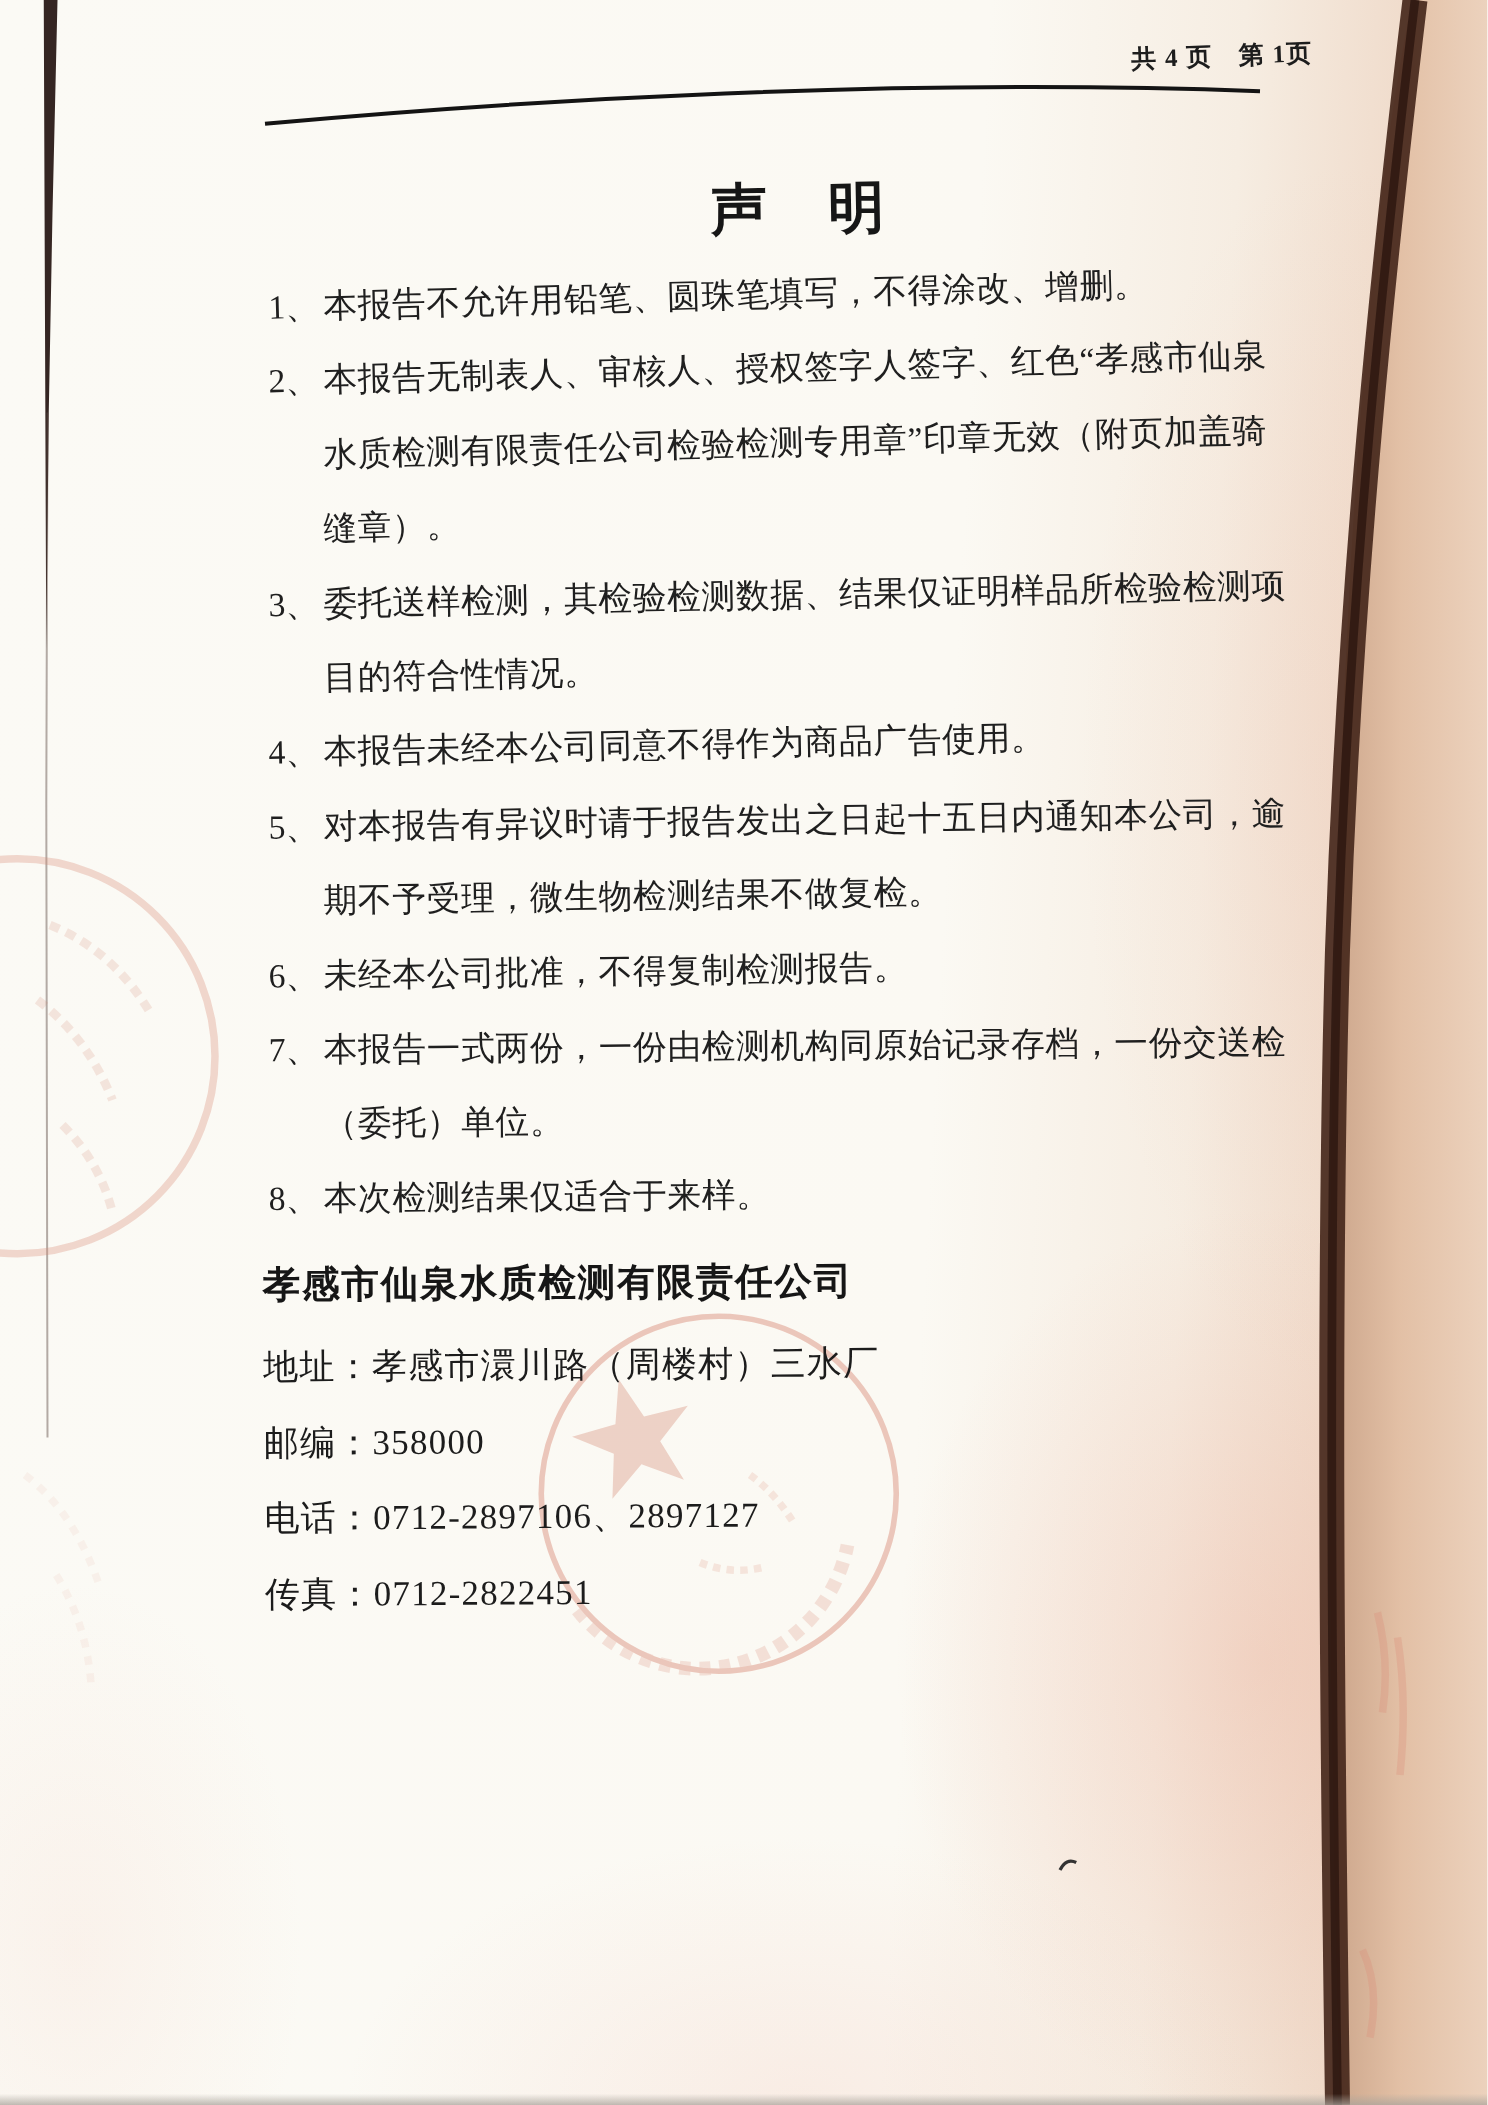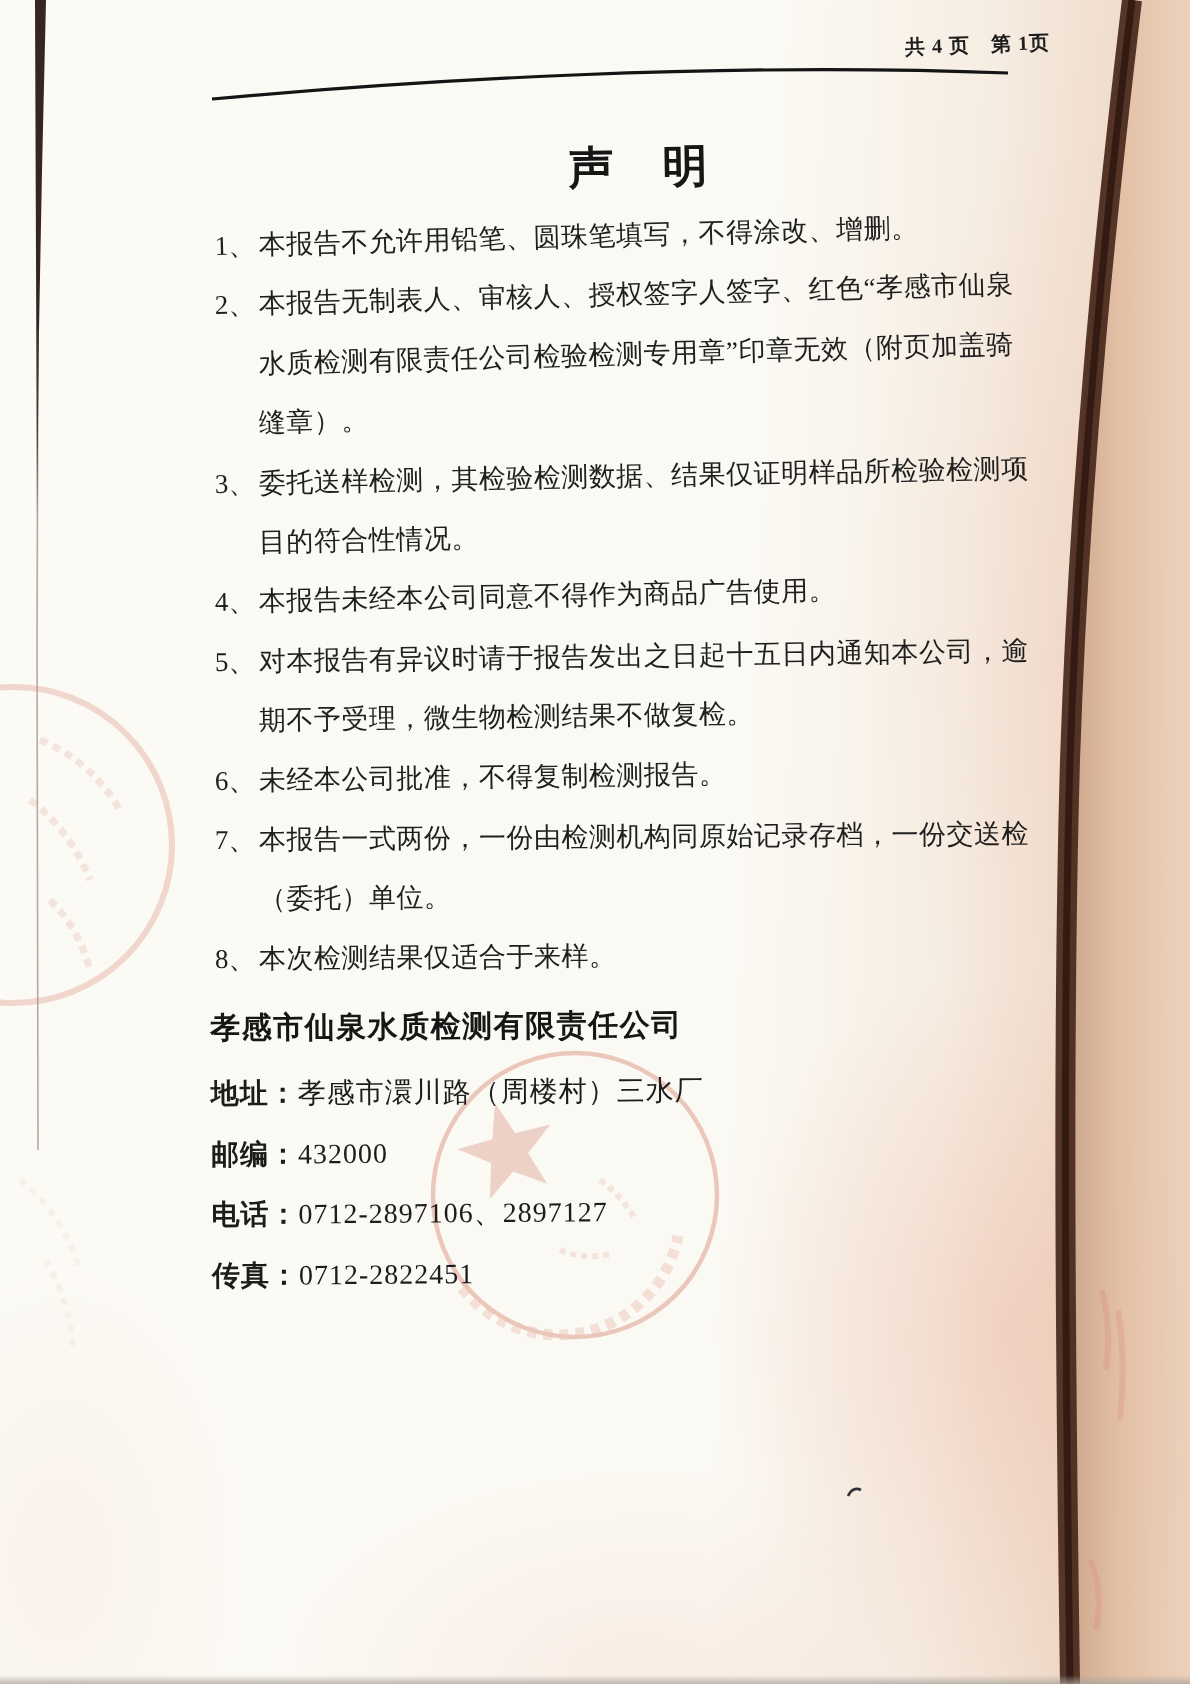--- a/index.html
+++ b/index.html
@@ -47,21 +47,21 @@
     transform:rotate(-0.4deg);transform-origin:0 0;
   }
   .company-name{
     font-family:"Liberation Sans","DejaVu Sans",sans-serif;
     font-weight:700;font-size:30px;letter-spacing:1.5px;
     color:#161616;margin-bottom:26px;white-space:nowrap;
   }
   .contact-line{height:60.5px;font-size:28px;white-space:nowrap;color:#1c1c1c;}
   .contact-label{
     font-family:"Liberation Sans","DejaVu Sans",sans-serif;
-    font-weight:700;letter-spacing:1px;
+    font-weight:400;letter-spacing:1px;
   }
   .contact-value{letter-spacing:1px;}
   .bottom-edge{
     position:absolute;left:0;right:0;bottom:0;height:9px;
     background:linear-gradient(180deg, rgba(185,180,172,0), rgba(170,164,156,0.75));
   }
 </style>
 </head>
 <body>
 
@@ -159,19 +159,19 @@
       </div>
     <div class="line">
         <span class="num">8、</span>
         <span class="txt">本次检测结果仅适合于来样。</span>
       </div>
   </div>
 
   <div class="company">
     <div class="company-name">孝感市仙泉水质检测有限责任公司</div>
     <div class="contact-line"><span class="contact-label">地址：</span><span class="contact-value">孝感市澴川路（周楼村）三水厂</span></div>
-    <div class="contact-line"><span class="contact-label">邮编：</span><span class="contact-value">432000</span></div>
+    <div class="contact-line"><span class="contact-label">邮编：</span><span class="contact-value">358000</span></div>
     <div class="contact-line"><span class="contact-label">电话：</span><span class="contact-value">0712-2897106、2897127</span></div>
     <div class="contact-line"><span class="contact-label">传真：</span><span class="contact-value">0712-2822451</span></div>
   </div>
 
   <div class="bottom-edge"></div>
 </div>
 
 </body></html>

